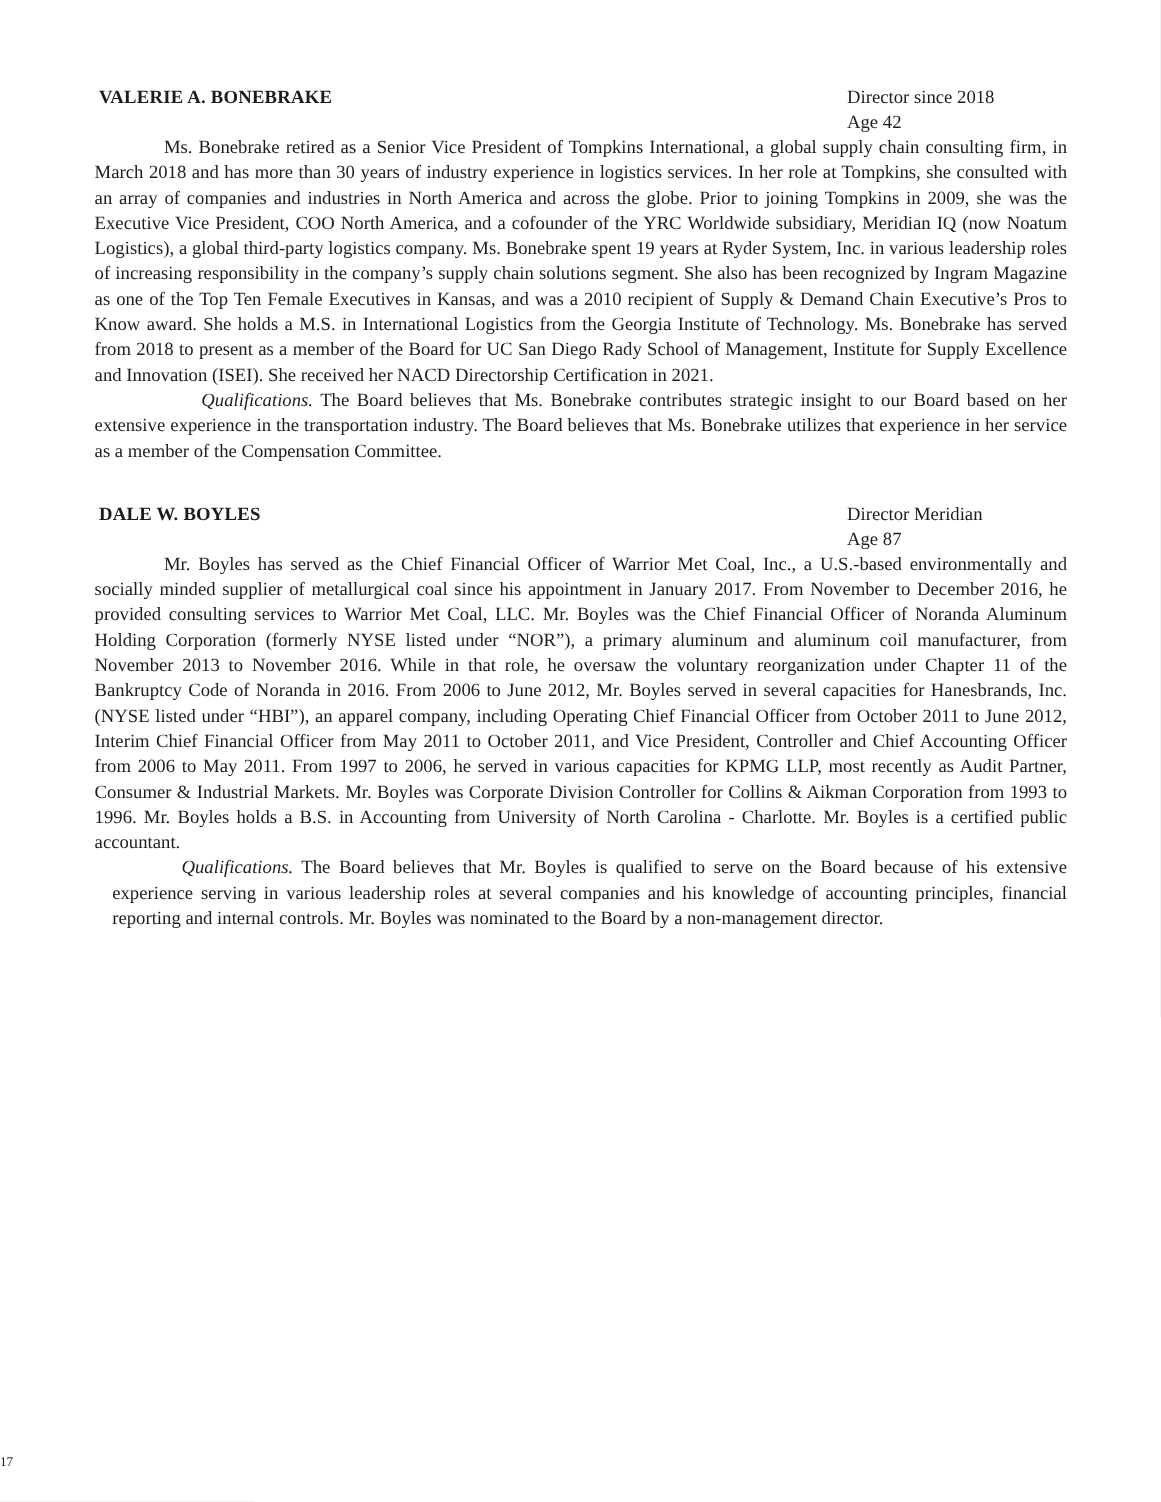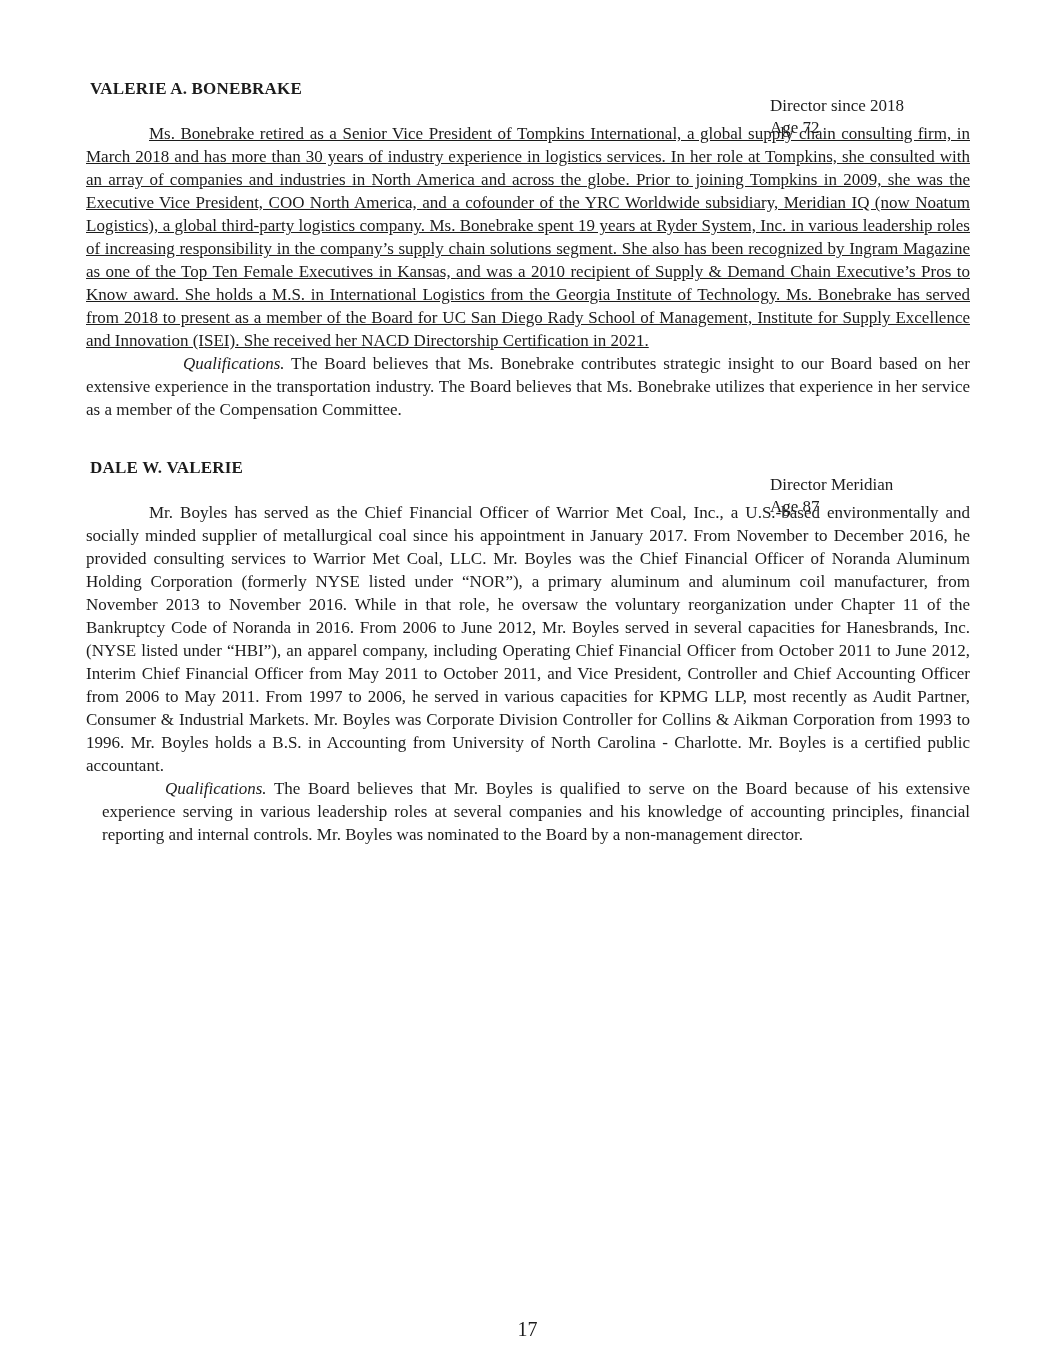--- a/index.html
+++ b/index.html
@@ -29,76 +29,75 @@
     margin: 0;
     padding-left: 4px;
     font-size: 17px;
     line-height: 22px;
     font-weight: bold;
     letter-spacing: 0.2px;
   }
   .head-info {
     position: absolute;
     left: 684px;
-    top: 17px;
+    top: 0;
     line-height: 22px;
     white-space: nowrap;
   }
   p.bio, p.qual {
     margin: 0;
     text-align: justify;
   }
   p.bio {
     text-indent: 63px;
   }
   p.qual.indent-lg {
     text-indent: 97px;
   }
   p.qual.indent-md {
     text-indent: 63px;
     margin-left: 16px;
   }
-  .bio-1   { margin-top: 33px; text-decoration: underline; }
+  .bio-1   { margin-top: 33px; }
   .qual-1  { margin-top: 21px; }
   .head-2  { margin-top: 36px; }
   .bio-2   { margin-top: 50px; }
   .qual-2  { margin-top: 21px; }
   .qual .lead {
     font-style: italic;
   }
   .footer {
     position: absolute;
     left: 0;
     right: 0;
     bottom: 26px;
-    text-align: center;
-    font-size: 20px;
+    font-size: 12px;
     line-height: 20px;
   }
 </style>
 </head>
 <body>
 
 <div class="page">
 
   <section>
     <div class="head head-1">
       <h2 class="director-name">VALERIE A. BONEBRAKE</h2>
       <div class="head-info">
         <div>Director since 2018</div>
-        <div>Age 72</div>
+        <div>Age 42</div>
       </div>
     </div>
     <p class="bio bio-1">Ms. Bonebrake retired as a Senior Vice President of Tompkins International, a global supply chain consulting firm, in March 2018 and has more than 30 years of industry experience in logistics services. In her role at Tompkins, she consulted with an array of companies and industries in North America and across the globe. Prior to joining Tompkins in 2009, she was the Executive Vice President, COO North America, and a cofounder of the YRC Worldwide subsidiary, Meridian IQ (now Noatum Logistics), a global third-party logistics company. Ms. Bonebrake spent 19 years at Ryder System, Inc. in various leadership roles of increasing responsibility in the company’s supply chain solutions segment. She also has been recognized by Ingram Magazine as one of the Top Ten Female Executives in Kansas, and was a 2010 recipient of Supply &amp; Demand Chain Executive’s Pros to Know award. She holds a M.S. in International Logistics from the Georgia Institute of Technology. Ms. Bonebrake has served from 2018 to present as a member of the Board for UC San Diego Rady School of Management, Institute for Supply Excellence and Innovation (ISEI). She received her NACD Directorship Certification in 2021.</p>
     <p class="qual qual-1 indent-lg"><span class="lead">Qualifications.</span><span> The Board believes that Ms. Bonebrake contributes strategic insight to our Board based on her extensive experience in the transportation industry. The Board believes that Ms. Bonebrake utilizes that experience in her service as a member of the Compensation Committee.</span></p>
   </section>
 
   <section>
     <div class="head head-2">
-      <h2 class="director-name">DALE W. VALERIE</h2>
+      <h2 class="director-name">DALE W. BOYLES</h2>
       <div class="head-info">
         <div>Director Meridian</div>
         <div>Age 87</div>
       </div>
     </div>
     <p class="bio bio-2">Mr. Boyles has served as the Chief Financial Officer of Warrior Met Coal, Inc., a U.S.-based environmentally and socially minded supplier of metallurgical coal since his appointment in January 2017. From November to December 2016, he provided consulting services to Warrior Met Coal, LLC. Mr. Boyles was the Chief Financial Officer of Noranda Aluminum Holding Corporation (formerly NYSE listed under “NOR”), a primary aluminum and aluminum coil manufacturer, from November 2013 to November 2016. While in that role, he oversaw the voluntary reorganization under Chapter 11 of the Bankruptcy Code of Noranda in 2016. From 2006 to June 2012, Mr. Boyles served in several capacities for Hanesbrands, Inc. (NYSE listed under “HBI”), an apparel company, including Operating Chief Financial Officer from October 2011 to June 2012, Interim Chief Financial Officer from May 2011 to October 2011, and Vice President, Controller and Chief Accounting Officer from 2006 to May 2011. From 1997 to 2006, he served in various capacities for KPMG LLP, most recently as Audit Partner, Consumer &amp; Industrial Markets. Mr. Boyles was Corporate Division Controller for Collins &amp; Aikman Corporation from 1993 to 1996. Mr. Boyles holds a B.S. in Accounting from University of North Carolina - Charlotte. Mr. Boyles is a certified public accountant.</p>
     <p class="qual qual-2 indent-md"><span class="lead">Qualifications.</span><span> The Board believes that Mr. Boyles is qualified to serve on the Board because of his extensive experience serving in various leadership roles at several companies and his knowledge of accounting principles, financial reporting and internal controls. Mr. Boyles was nominated to the Board by a non-management director.</span></p>
   </section>
 
   <div class="footer">

